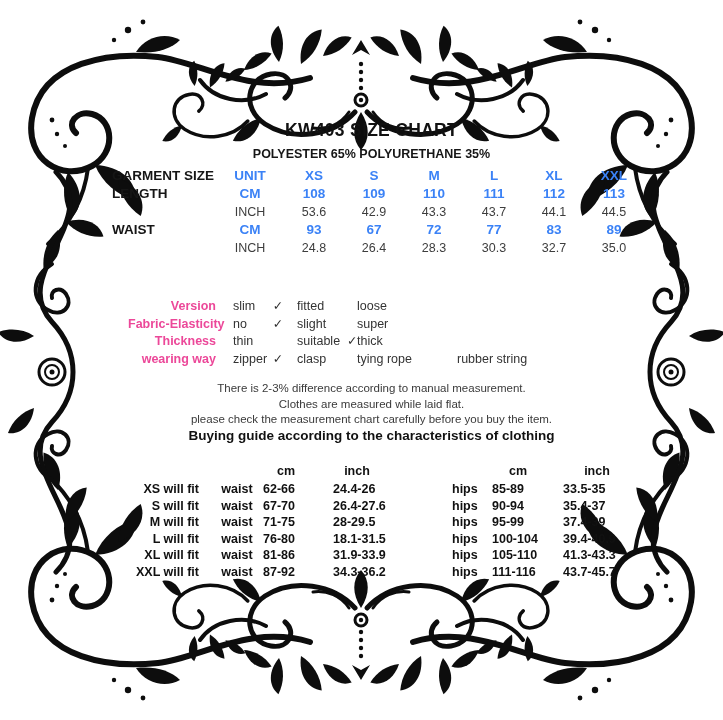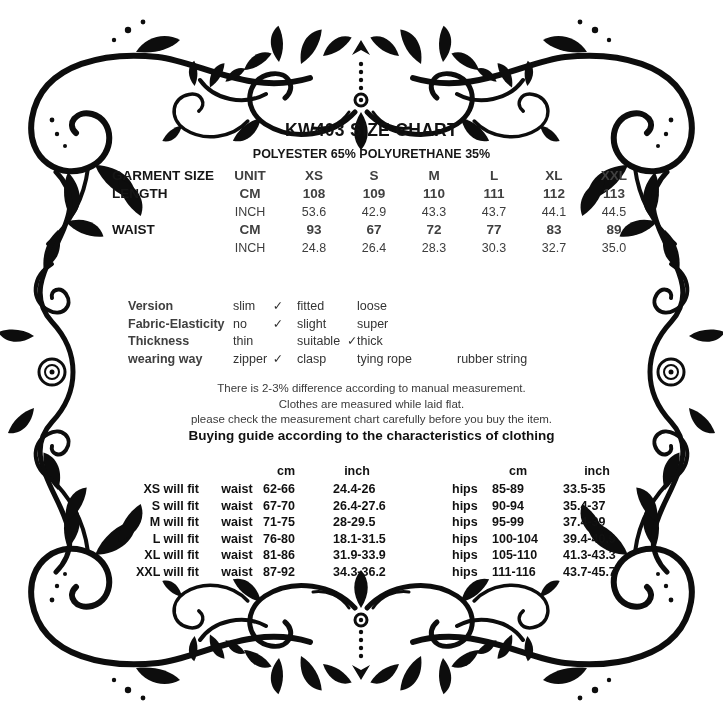--- a/index.html
+++ b/index.html
@@ -17,28 +17,28 @@
   
   .chart-title { position:absolute; top:120px; left:10px; width:723px; text-align:center;
     font-size:17.5px; font-weight:bold; letter-spacing:.3px; color:#111; }
   .material-subtitle { position:absolute; top:147px; left:10px; width:723px; text-align:center;
     font-size:12.5px; font-weight:bold; color:#161616; }
   
   .size-table { position:absolute; top:167px; left:112px;
     display:grid; grid-template-columns:104px 68px repeat(6,60px); font-size:13.5px; }
   .size-table .cell { height:18px; line-height:18px; text-align:center; white-space:nowrap; }
   .size-table .lbl { text-align:left; font-weight:bold; }
-  .size-table .bold { font-weight:bold; color:#404040; }
+  .size-table .bold { font-weight:bold; color:#3b82f6; }
   .size-table .soft { font-weight:normal; color:#3d3d3d; font-size:12.5px; }
   
   .attrs { position:absolute; top:298px; left:128px;
     display:grid; grid-template-columns:97px 40px 26px 62px 96px auto;
     font-size:12.5px; color:#333; }
   .attrs .cell { height:17.5px; line-height:17.5px; white-space:nowrap; }
-  .attrs .albl { font-weight:bold; color:#404040; padding-right:9px; }
+  .attrs .albl { font-weight:bold; color:#ec4899; text-align:right; padding-right:9px; }
   .attrs .o1 { padding-left:8px; }
   .attrs .chk { text-align:center; color:#2e2e2e; }
   .attrs .o2 { padding-left:6px; }
   .attrs .o3 { padding-left:4px; }
   .attrs .o4 { padding-left:8px; }
   .attrs .inline-chk { margin-left:7px; color:#2e2e2e; }
   
   .notes { position:absolute; top:381px; left:10px; width:723px; text-align:center;
     font-size:11.5px; line-height:15.5px; color:#3a3a3a; }
   .buying-title { position:absolute; top:428px; left:10px; width:723px; text-align:center;

